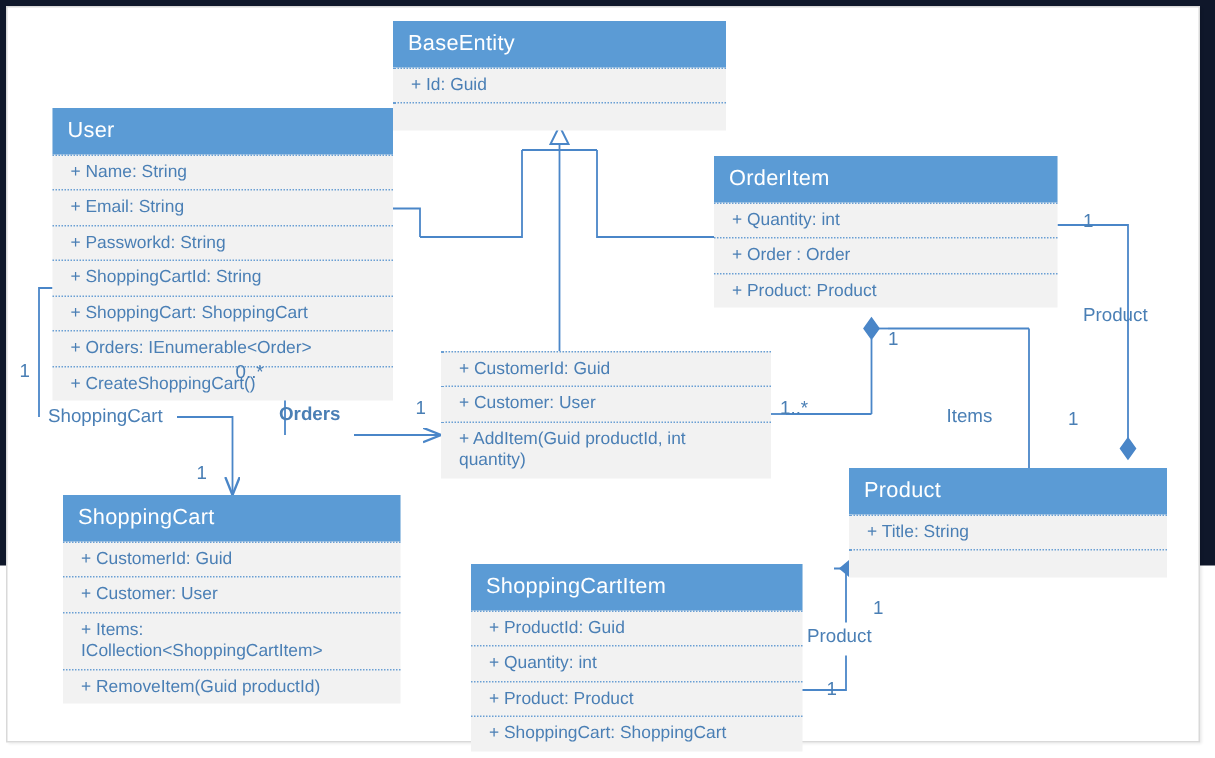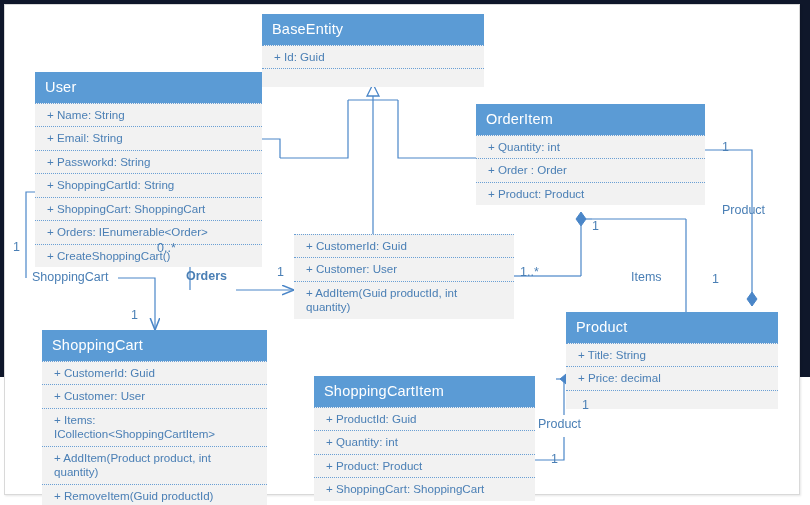--- a/index.html
+++ b/index.html
@@ -132,41 +132,39 @@
       <div class="row">+ AddItem(Guid productId, int quantity)</div>
     </div>
   </div>
 
   <div class="uml" style="left:42px;top:330px;width:225px;">
     <div class="hdr">ShoppingCart</div>
     <div class="rows">
       <div class="row">+ CustomerId: Guid</div>
       <div class="row">+ Customer: User</div>
       <div class="row">+ Items: ICollection&lt;ShoppingCartItem&gt;</div>
-      <div class="row">+ AddItem(Product product, int quantity)</div>
       <div class="row">+ RemoveItem(Guid productId)</div>
 
     </div>
   </div>
 
   <div class="uml" style="left:314px;top:376px;width:221px;">
     <div class="hdr">ShoppingCartItem</div>
     <div class="rows">
       <div class="row">+ ProductId: Guid</div>
       <div class="row">+ Quantity: int</div>
       <div class="row">+ Product: Product</div>
       <div class="row">+ ShoppingCart: ShoppingCart</div>
     </div>
   </div>
 
   <div class="uml" style="left:566px;top:312px;width:212px;">
     <div class="hdr">Product</div>
     <div class="rows">
       <div class="row">+ Title: String</div>
-      <div class="row">+ Price: decimal</div>
       <div class="pad"></div>
     </div>
   </div>
 
   <div class="elabel" style="left:32px;top:270px;">ShoppingCart</div>
   <div class="elabel" style="left:186px;top:269px;font-weight:bold;">Orders</div>
   <div class="elabel" style="left:590px;top:270px;margin-left:41px;">Items</div>
   <div class="elabel" style="left:722px;top:203px;">Product</div>
   <div class="elabel" style="left:538px;top:417px;">Product</div>
 

